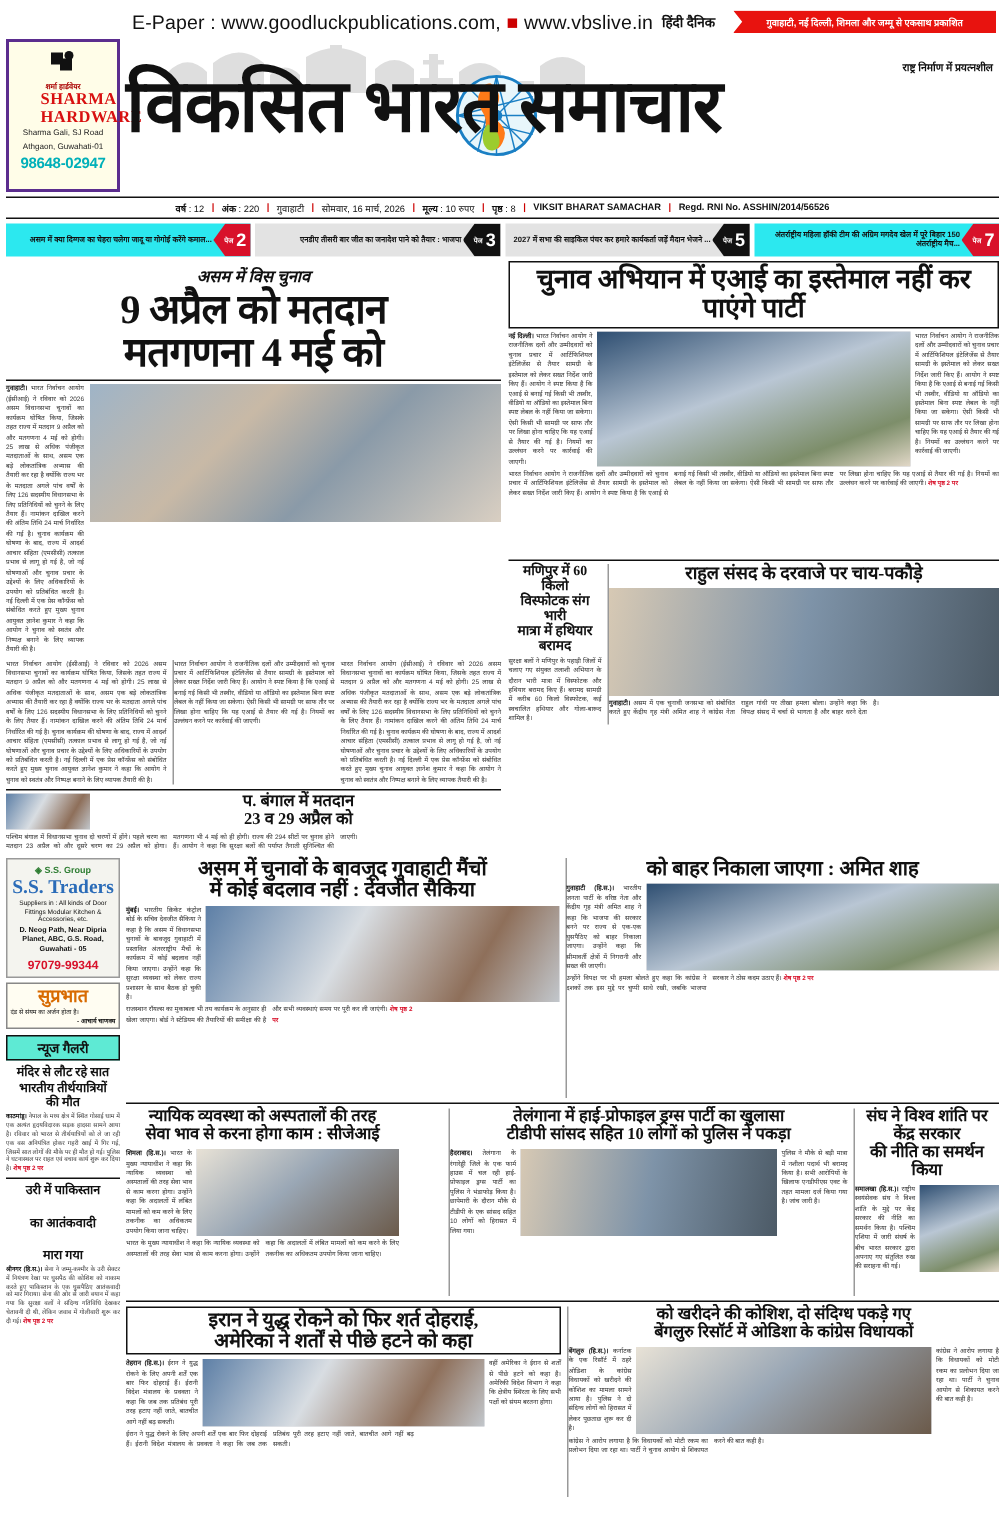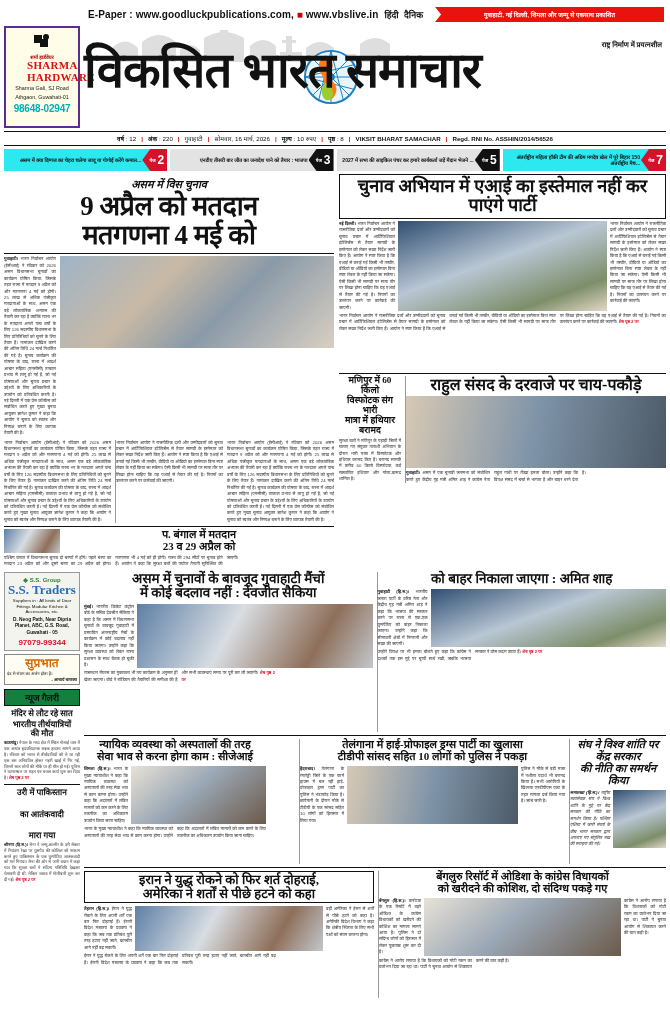--- a/index.html
+++ b/index.html
@@ -6,23 +6,23 @@
   body {
     width:670px; height:1024px; overflow:hidden;
     background:#fff;
     font-family:"Liberation Sans", sans-serif;
     color:#111;
   }
   .page { width:670px; height:1024px; position:relative; padding:0 4px; }
 
   
   .topbar { display:flex; align-items:center; height:26px; padding:3px 2px 0 2px; gap:6px; }
-  .epaper { font-size:10px; color:#111; font-weight:bold; letter-spacing:.1px; }
+  .epaper { font-size:13px; color:#111; font-weight:normal; letter-spacing:.1px; }
   .epaper .dot { color:#c00; }
-  .hindi-daily { font-size:9px; font-weight:bold; color:#111; font-family:Liberation Mono, monospace; }
+  .hindi-daily { font-size:9px; font-weight:bold; color:#111; font-family:Liberation Serif, serif; }
   .redstrip {
     background:#e8130f; color:#fff; font-size:6.2px; font-weight:bold;
     padding:3px 8px; text-align:center; flex:1; margin-left:6px;
     clip-path: polygon(0 0, 100% 0, 100% 100%, 0 100%, 6px 50%);
   }
 
   
   .masthead-wrap { display:flex; align-items:flex-start; gap:4px; height:104px; }
   .adbox {
     width:76px; min-width:76px; border:2px solid #5b2d8e; background:#fffde8;
@@ -108,21 +108,21 @@
   .traders .ds { font-size:4.4px; line-height:1.3; margin-top:2px; }
   .traders .ad2 { font-size:4.8px; font-weight:bold; line-height:1.3; margin-top:2px; }
   .traders .ph2 { font-size:8px; font-weight:bold; color:#d8112a; margin-top:2px; }
 
   .supr { border:1px solid #888; margin-top:3px; padding:2px; background:#fffdf2; }
   .supr .t { font-size:12px; font-weight:bold; color:#d86a00; font-family:"Liberation Serif",serif; text-align:center; line-height:1;}
   .supr .q { font-size:4.2px; line-height:1.4; margin-top:2px; }
   .supr .a { font-size:4.2px; text-align:right; font-weight:bold; }
 
   .gallery-hd { border:1px solid #111; text-align:center; font-size:9px; font-weight:bold;
-    font-family:"Liberation Serif",serif; margin-top:4px; padding:1px; background:#15803d;}
+    font-family:"Liberation Serif",serif; margin-top:4px; padding:1px; background:#5eead4;}
   .side-hl { font-size:8.4px; text-align:center; margin:3px 0 2px; }
   .side-body { font-size:4.1px; line-height:1.45; text-align:justify; color:#333; }
 </style>
 </head>
 <body>
 
 <div class="page">
 
   <div class="topbar">
     <div style="width:76px;min-width:76px;"></div>
@@ -303,21 +303,21 @@
       </div>
 
       <div style="display:flex;gap:4px;margin-top:2px;border-top:1px solid #111;padding-top:2px;">
         <div style="width:62px;">
           <div class="hl sec-hl-sm">मणिपुर में 60 किलो</div>
           <div class="hl sec-hl-sm">विस्फोटक संग भारी</div>
           <div class="hl sec-hl-sm">मात्रा में हथियार बरामद</div>
           <div class="body-txt" style="margin-top:2px;">सुरक्षा बलों ने मणिपुर के पहाड़ी जिलों में चलाए गए संयुक्त तलाशी अभियान के दौरान भारी मात्रा में विस्फोटक और हथियार बरामद किए हैं। बरामद सामग्री में करीब 60 किलो विस्फोटक, कई स्वचालित हथियार और गोला-बारूद शामिल है।</div>
         </div>
         <div style="flex:1;" class="vr">
-          <div class="hl" style="font-size:16px;text-align:center;">राहुल संसद के दरवाजे पर चाय-पकौड़े</div>
+          <div class="hl" style="font-size:12px;text-align:center;">राहुल संसद के दरवाजे पर चाय-पकौड़े</div>
           <div class="ph p4" style="height:72px;margin-top:3px;"></div>
           <div class="body-txt" style="column-count:3;column-gap:4px;margin-top:2px;">
             <span class="dl">गुवाहाटी।</span>
             <span>असम में एक चुनावी जनसभा को संबोधित करते हुए केंद्रीय गृह मंत्री अमित शाह ने कांग्रेस नेता राहुल गांधी पर तीखा हमला बोला। उन्होंने कहा कि विपक्ष संसद में चर्चा से भागता है और बाहर धरने देता है।</span>
           </div>
         </div>
       </div>
     </div>
   </div>
 
@@ -426,21 +426,21 @@
               <span class="dl">हैदराबाद।</span>
               <span>तेलंगाना के रंगारेड्डी जिले के एक फार्म हाउस में चल रही हाई-प्रोफाइल ड्रग्स पार्टी का पुलिस ने भंडाफोड़ किया है। छापेमारी के दौरान मौके से टीडीपी के एक सांसद सहित 10 लोगों को हिरासत में लिया गया।</span>
             </div>
             <div style="flex:1;" class="ph p4"></div>
             <div style="width:44px;" class="body-txt">
               <span>पुलिस ने मौके से बड़ी मात्रा में नशीला पदार्थ भी बरामद किया है। सभी आरोपियों के खिलाफ एनडीपीएस एक्ट के तहत मामला दर्ज किया गया है। जांच जारी है।</span>
             </div>
           </div>
         </div>
 
-        <div style="width:97px;font-style:italic;" class="vr">
+        <div style="width:97px;" class="vr">
           <div class="hl sec-hl-1">संघ ने विश्व शांति पर केंद्र सरकार</div>
           <div class="hl sec-hl-1">की नीति का समर्थन किया</div>
           <div style="display:flex;gap:3px;margin-top:3px;">
             <div style="width:40px;" class="body-txt">
               <span class="dl">समालखा (हि.स.)।</span>
               <span>राष्ट्रीय स्वयंसेवक संघ ने विश्व शांति के मुद्दे पर केंद्र सरकार की नीति का समर्थन किया है। पश्चिम एशिया में जारी संघर्ष के बीच भारत सरकार द्वारा अपनाए गए संतुलित रुख की सराहना की गई।</span>
             </div>
             <div style="flex:1;" class="ph p3"></div>
           </div>
         </div>
@@ -463,22 +463,22 @@
             <div style="width:48px;" class="body-txt">
               <span>वहीं अमेरिका ने ईरान से शर्तों से पीछे हटने को कहा है। अमेरिकी विदेश विभाग ने कहा कि क्षेत्रीय स्थिरता के लिए सभी पक्षों को संयम बरतना होगा।</span>
             </div>
           </div>
           <div class="body-txt" style="column-count:3;column-gap:4px;margin-top:2px;height:40px;overflow:hidden;">
             <span>ईरान ने युद्ध रोकने के लिए अपनी शर्तें एक बार फिर दोहराई हैं। ईरानी विदेश मंत्रालय के प्रवक्ता ने कहा कि जब तक प्रतिबंध पूरी तरह हटाए नहीं जाते, बातचीत आगे नहीं बढ़ सकती।</span>
           </div>
         </div>
 
         <div style="flex:1;" class="vr">
+          <div class="hl sec-hl-1">को खरीदने की कोशिश, दो संदिग्ध पकड़े गए</div>
           <div class="hl sec-hl-1">बेंगलुरु रिसॉर्ट में ओडिशा के कांग्रेस विधायकों</div>
-          <div class="hl sec-hl-1">को खरीदने की कोशिश, दो संदिग्ध पकड़े गए</div>
           <div style="display:flex;gap:3px;margin-top:3px;">
             <div style="width:42px;" class="body-txt">
               <span class="dl">बेंगलुरु (हि.स.)।</span>
               <span>कर्नाटक के एक रिसॉर्ट में ठहरे ओडिशा के कांग्रेस विधायकों को खरीदने की कोशिश का मामला सामने आया है। पुलिस ने दो संदिग्ध लोगों को हिरासत में लेकर पूछताछ शुरू कर दी है।</span>
             </div>
             <div style="flex:1;" class="ph p5"></div>
             <div style="width:42px;" class="body-txt">
               <span>कांग्रेस ने आरोप लगाया है कि विधायकों को मोटी रकम का प्रलोभन दिया जा रहा था। पार्टी ने चुनाव आयोग से शिकायत करने की बात कही है।</span>
             </div>
           </div>

